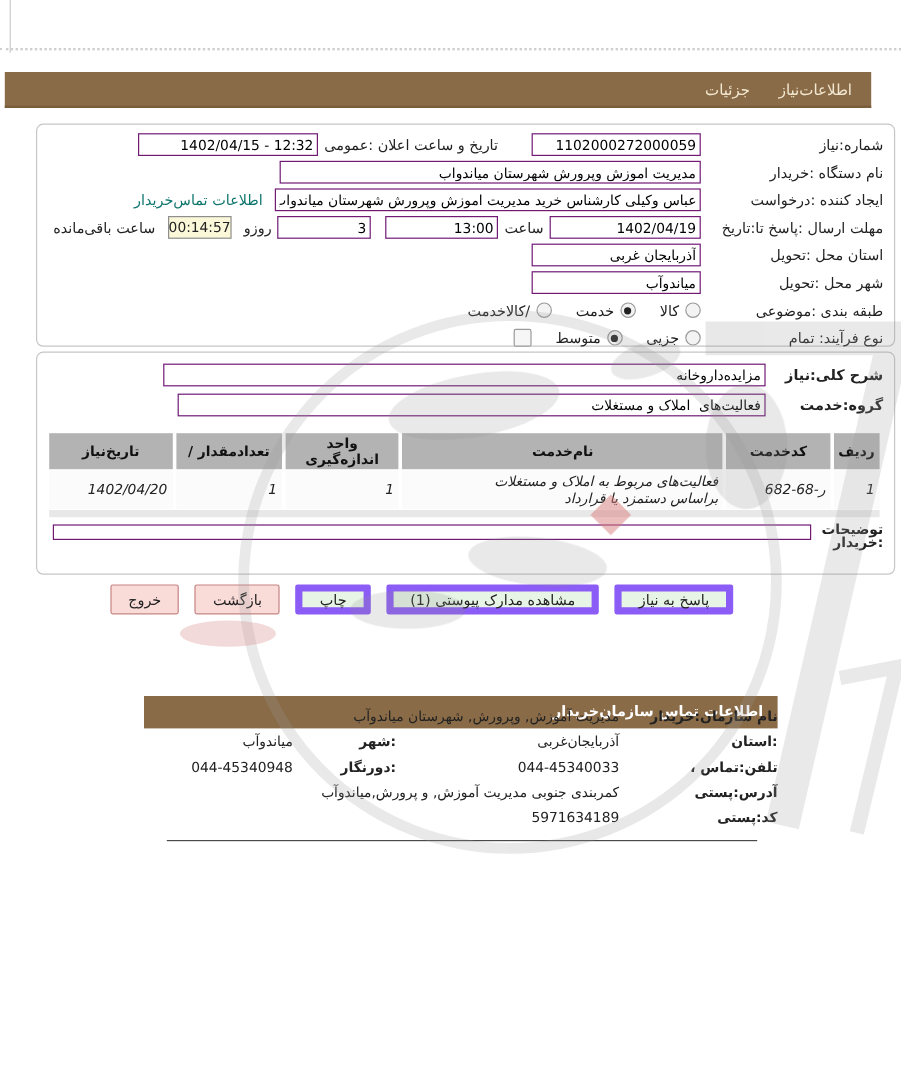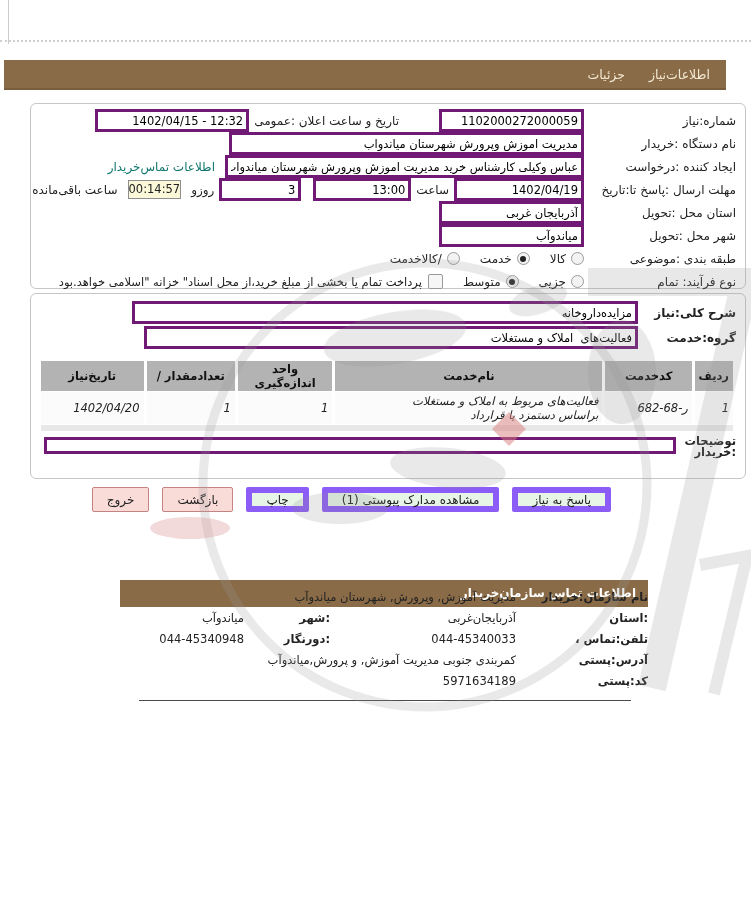--- a/index.html
+++ b/index.html
@@ -9,21 +9,21 @@
   .left-tick{position:absolute;top:0;left:8px;height:44px;border-left:1px solid #ccc;}
   
   .tabbar{position:absolute;top:60px;left:4px;width:722px;height:30px;background:#8a6b47;border-bottom:2px solid #7a5d3c;display:flex;align-items:center;gap:24px;padding:0 16px 0 0;box-sizing:border-box;color:#f3e9d2;font-size:12.5px;}
   .tab{cursor:pointer;}
   
   .card{position:absolute;left:30px;width:716px;background:#fff;border:1px solid #c6c6c6;border-radius:6px;box-sizing:border-box;}
   #card1{top:103px;height:186px;padding-top:5px;}
   #card2{top:293px;height:186px;padding-top:6px;}
   .frow{display:flex;align-items:center;height:23px;padding:0 9px;}
   .flabel{width:152px;flex-shrink:0;color:#222;}
-  .inp{height:17px;border:3px solid #701a75;background:#fff;font-family:"DejaVu Sans",sans-serif;font-size:11.5px;padding:0 3px;text-align:right;box-sizing:content-box;}
+  .inp{height:17px;border:1px solid #701a75;background:#fff;font-family:"DejaVu Sans",sans-serif;font-size:11.5px;padding:0 3px;text-align:right;box-sizing:content-box;}
   .ltr{direction:ltr;unicode-bidi:isolate;}
   .link{color:#0f766e;margin-right:10px;cursor:pointer;white-space:nowrap;}
   .sml{margin:0 5px;white-space:nowrap;}
   .countdown{height:17px;line-height:17px;width:72px;background:#fbf8d9;border:1px solid #8e8e8e;text-align:center;font-size:11.5px;margin:0 5px;}
   .radio{width:13px;height:13px;border:1px solid #9a9a9a;border-radius:50%;background:#f3f3f3;display:inline-block;flex-shrink:0;margin-left:5px;box-sizing:border-box;}
   .radio.checked{position:relative;}
   .radio.checked::after{content:'';position:absolute;left:2.5px;top:2.5px;width:6px;height:6px;border-radius:50%;background:#222;}
   .checkbox{width:13px;height:13px;border:1px solid #9a9a9a;border-radius:2px;background:#f6f6f6;display:inline-block;flex-shrink:0;margin-left:6px;}
   .optgroup{display:flex;align-items:center;margin-left:20px;}
   .note{font-size:11.5px;white-space:nowrap;}
@@ -66,21 +66,21 @@
 
   <div class="tabbar">
     <span class="tab">اطلاعات‌نیاز</span>
     <span class="tab">جزئیات</span>
   </div>
 
   <div class="card" id="card1">
     <div class="frow">
       <span class="flabel">شماره:نیاز</span>
       <input class="inp" style="width: 133px;" readonly="" value="1102000272000059">
-      <span class="sml" style="margin-right:40px">تاریخ و ساعت اعلان :عمومی</span>
+      <span class="sml" style="margin-right:28px">تاریخ و ساعت اعلان :عمومی</span>
       <input class="inp ltr" style="width: 142px;" readonly="" value="1402/04/15 - 12:32">
     </div>
     <div class="frow">
       <span class="flabel">نام دستگاه :خریدار</span>
       <input class="inp" style="width: 343px;" readonly="" value="مدیریت اموزش وپرورش شهرستان میاندواب">
     </div>
     <div class="frow">
       <span class="flabel">ایجاد کننده :درخواست</span>
       <input class="inp" style="width: 347px;" readonly="" value="عباس وکیلی کارشناس خرید مدیریت اموزش وپرورش شهرستان میاندواب">
       <span class="link">اطلاعات تماس‌خریدار</span>
@@ -123,21 +123,20 @@
       <span class="optgroup">
         <span class="radio"></span>
         <span>جزیی</span>
       </span>
       <span class="optgroup">
         <span class="radio checked"></span>
         <span>متوسط</span>
       </span>
       <span class="optgroup">
         <span class="checkbox"></span>
-        <span class="note">پرداخت تمام یا بخشی از مبلغ خرید،از محل اسناد" خزانه "اسلامی خواهد.بود</span>
       </span>
     </div>
   </div>
 
   <div class="card" id="card2">
     <div class="frow" style="height:25px">
       <span class="flabel bold" style="width:98px">شرح کلی:نیاز</span>
       <input class="inp" style="width: 494px;" readonly="" value="مزایده‌داروخانه">
     </div>
     <div class="frow" style="height:25px">

